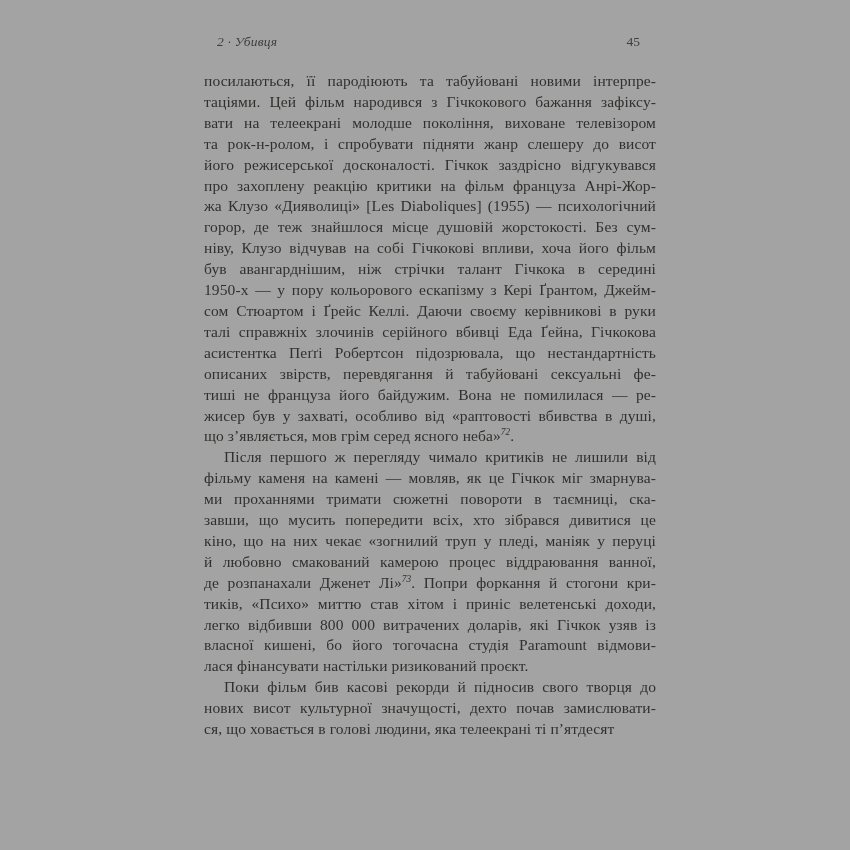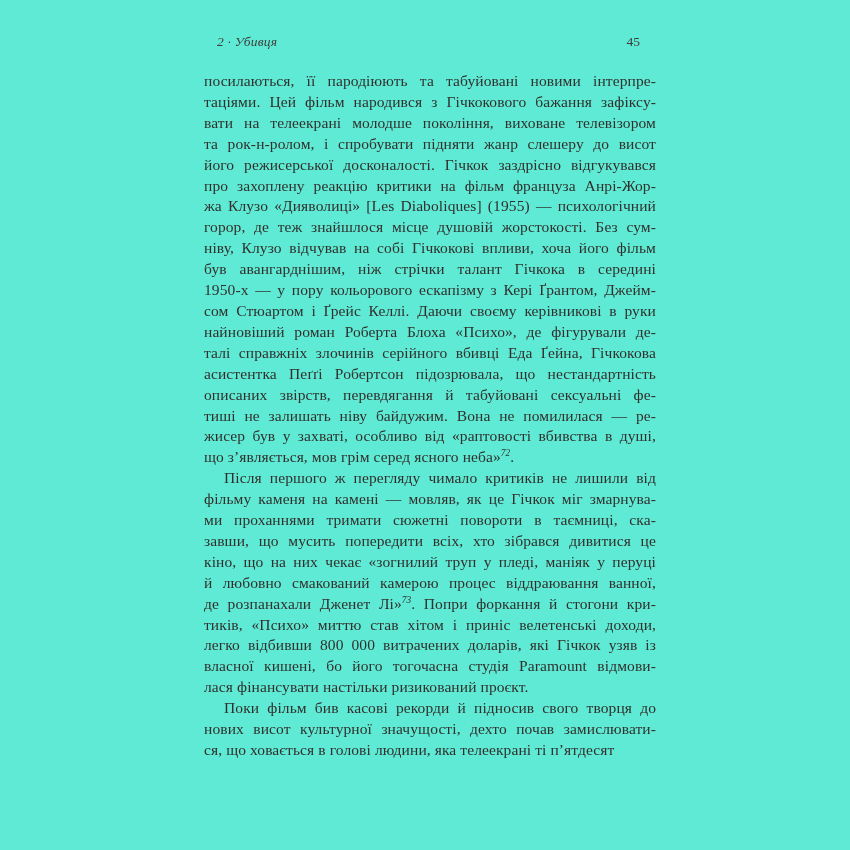--- a/index.html
+++ b/index.html
@@ -7,21 +7,21 @@
     padding: 0;
     background: #ffffff;
     width: 850px;
     height: 850px;
     overflow: hidden;
   }
   .page {
     position: relative;
     width: 850px;
     height: 850px;
-    background: #5eead4;
+    background: #a3a3a3;
     font-family: "Liberation Serif", "DejaVu Serif", serif;
     color: #32302e;
   }
   .running-head {
     position: absolute;
     left: 204px;
     width: 452px;
     top: 34px;
     display: flex;
     justify-content: space-between;
@@ -82,25 +82,24 @@
         <div class="line">вати на телеекрані молодше покоління, виховане телевізором</div>
         <div class="line">та рок-н-ролом, і спробувати підняти жанр слешеру до висот</div>
         <div class="line">його режисерської досконалості. Гічкок заздрісно відгукувався</div>
         <div class="line">про захоплену реакцію критики на фільм француза Анрі-Жор-</div>
         <div class="line">жа Клузо «Дияволиці» [Les Diaboliques] (1955) — психологічний</div>
         <div class="line">горор, де теж знайшлося місце душовій жорстокості. Без сум-</div>
         <div class="line">ніву, Клузо відчував на собі Гічкокові впливи, хоча його фільм</div>
         <div class="line">був авангарднішим, ніж стрічки талант Гічкока в середині</div>
         <div class="line">1950-х — у пору кольорового ескапізму з Кері Ґрантом, Джейм-</div>
         <div class="line">сом Стюартом і Ґрейс Келлі. Даючи своєму керівникові в руки</div>
-        <div class="line">найновіший роман Роберта Блоха «Психо», де фігурували де-</div>
         <div class="line">талі справжніх злочинів серійного вбивці Еда Ґейна, Гічкокова</div>
         <div class="line">асистентка Пеґґі Робертсон підозрювала, що нестандартність</div>
         <div class="line">описаних звірств, перевдягання й табуйовані сексуальні фе-</div>
-        <div class="line">тиші не залишать ніву байдужим. Вона не помилилася — ре-</div>
+        <div class="line">тиші не француза його байдужим. Вона не помилилася — ре-</div>
         <div class="line">жисер був у захваті, особливо від «раптовості вбивства в душі,</div>
         <div class="line last"><span>що з’являється, мов грім серед ясного неба»</span><sup>72</sup><span>.</span></div>
       </div>
       <div class="paragraph">
         <div class="line indent">Після першого ж перегляду чимало критиків не лишили від</div>
         <div class="line">фільму каменя на камені — мовляв, як це Гічкок міг змарнува-</div>
         <div class="line">ми проханнями тримати сюжетні повороти в таємниці, ска-</div>
         <div class="line">завши, що мусить попередити всіх, хто зібрався дивитися це</div>
         <div class="line">кіно, що на них чекає «зогнилий труп у пледі, маніяк у перуці</div>
         <div class="line">й любовно смакований камерою процес віддраювання ванної,</div>

